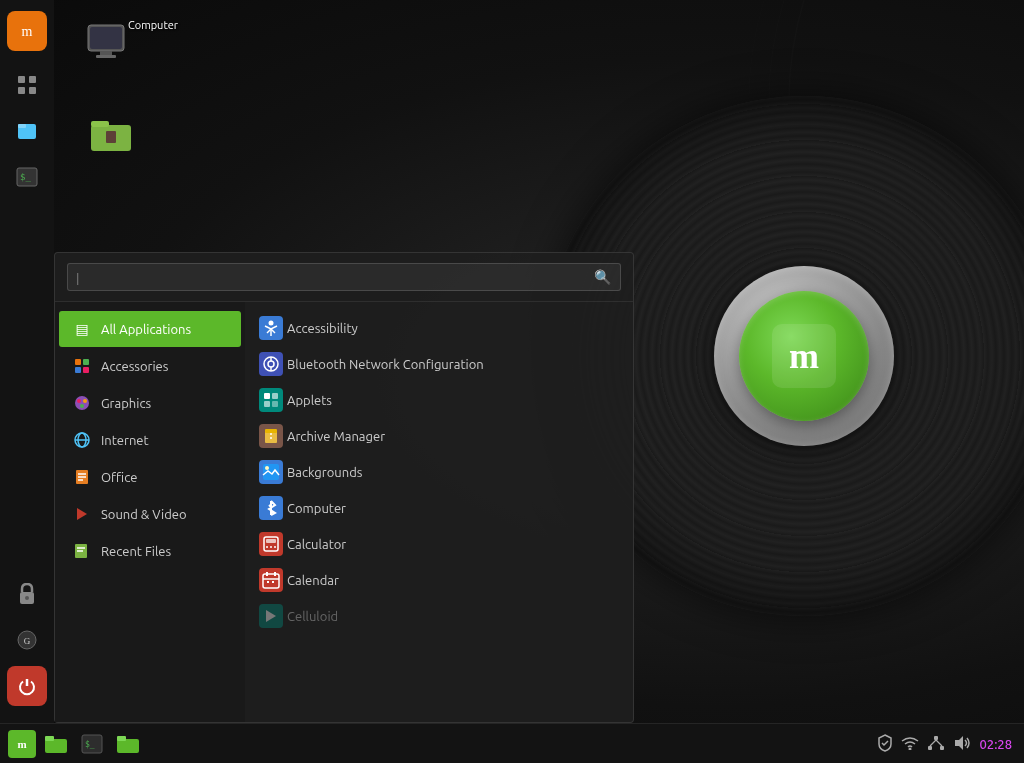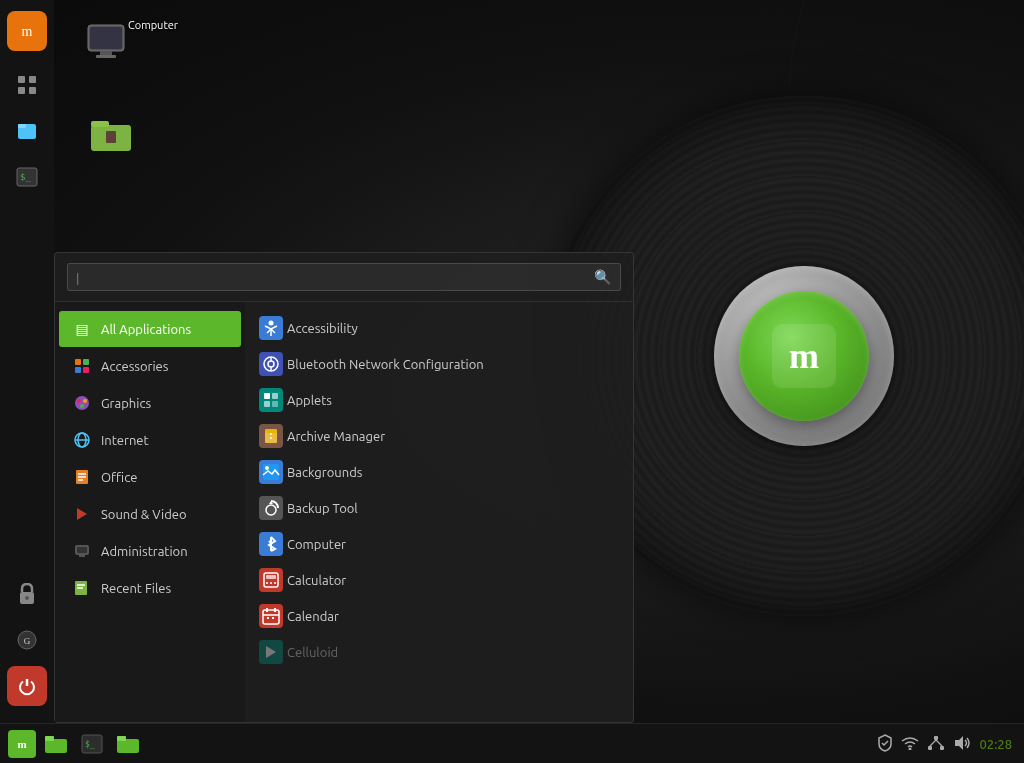--- a/index.html
+++ b/index.html
@@ -145,21 +145,21 @@
       display: flex;
       align-items: center;
       gap: 8px;
       padding-right: 12px;
       color: #ccc;
       font-size: 12px;
     }
 
     .panel-clock {
       font-size: 13px;
-      color: #4d7c0f;
+      color: #d946ef;
       font-weight: 500;
     }
 
     
     .desktop-icon {
       position: absolute;
       display: flex;
       flex-direction: row;
       align-items: flex-start;
       width: 70px;
@@ -492,30 +492,20 @@
 
         <div class="cat-item">
           <span class="cat-icon">
             <svg width="18" height="18" viewBox="0 0 18 18">
                 <polygon points="4,3 14,9 4,15" fill="#c0392b"></polygon>
               </svg>
           </span>
           <span>Sound &amp; Video</span>
         </div>
 
-        <div class="cat-item">
-          <span class="cat-icon">
-            <svg width="18" height="18" viewBox="0 0 18 18">
-                <rect x="2" y="3" width="14" height="10" rx="2" fill="#555"></rect>
-                <rect x="4" y="5" width="10" height="6" rx="1" fill="#333"></rect>
-                <line x1="6" y1="14" x2="12" y2="14" stroke="#555" stroke-width="2"></line>
-              </svg>
-          </span>
-          <span>Administration</span>
-        </div>
 
 
 
         <div class="cat-item">
           <span class="cat-icon">
             <svg width="18" height="18" viewBox="0 0 18 18">
                 <rect x="2" y="2" width="12" height="14" rx="1" fill="#7cb342"></rect>
                 <line x1="4" y1="6" x2="12" y2="6" stroke="white" stroke-width="1.5"></line>
                 <line x1="4" y1="9" x2="10" y2="9" stroke="white" stroke-width="1.5"></line>
               </svg>
@@ -580,30 +570,20 @@
           <div class="app-icon icon-blue">
             <svg width="18" height="18" viewBox="0 0 18 18">
                 <rect x="1" y="1" width="16" height="16" rx="2" fill="#2196f3"></rect>
                 <path d="M1 12 L6 8 L10 11 L13 7 L17 12" stroke="white" stroke-width="1.5" fill="none"></path>
                 <circle cx="5" cy="5" r="2" fill="#fff9c4"></circle>
               </svg>
           </div>
           <span>Backgrounds</span>
         </div>
 
-        <div class="app-item">
-          <div class="app-icon icon-gray">
-            <svg width="18" height="18" viewBox="0 0 18 18">
-                <path d="M9 2 A7 7 0 0 1 16 9" stroke="white" stroke-width="2" fill="none"></path>
-                <path d="M9 2 L7 5 L11 5 Z" fill="white"></path>
-                <circle cx="9" cy="11" r="5" fill="none" stroke="white" stroke-width="1.5"></circle>
-              </svg>
-          </div>
-          <span>Backup Tool</span>
-        </div>
 
         <div class="app-item">
           <div class="app-icon icon-blue">
             <svg width="18" height="18" viewBox="0 0 18 18">
                 <path d="M9 2 L9 16 M9 2 L13 6 L7 10 L13 14 L9 16 M7 6 L9 8" stroke="white" stroke-width="2" fill="none"></path>
               </svg>
           </div>
           <span>Computer</span>
         </div>
 

